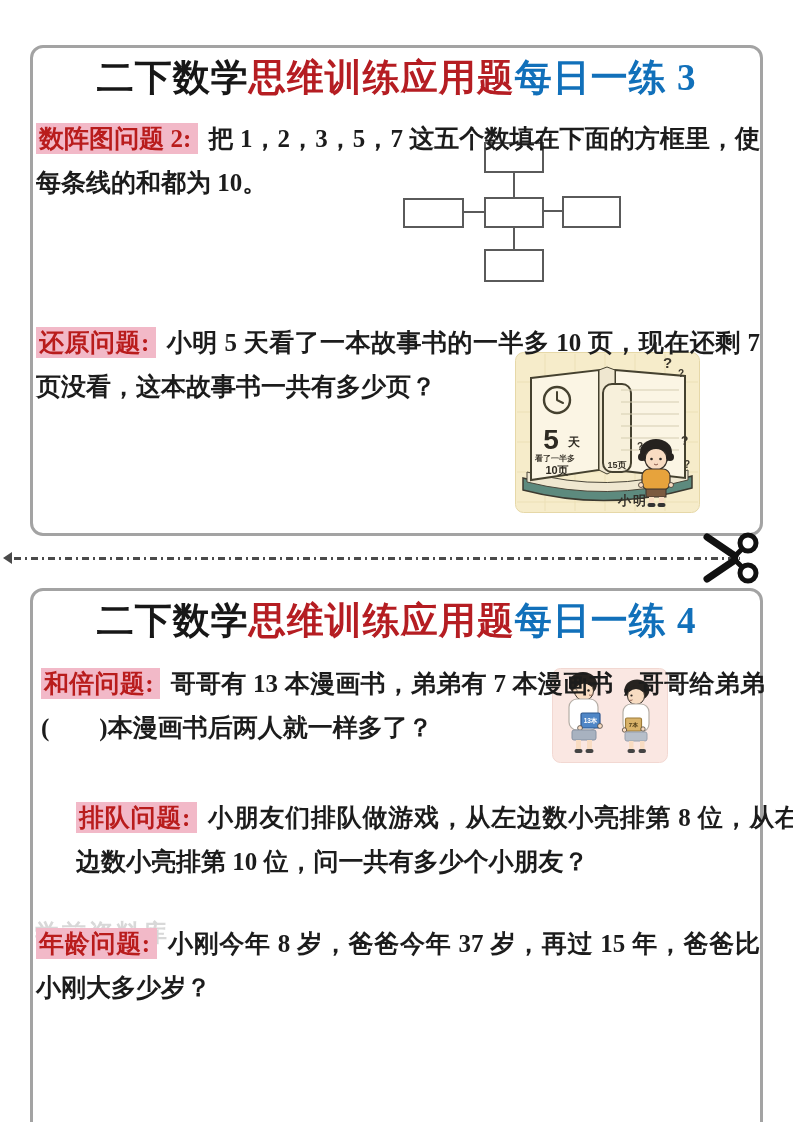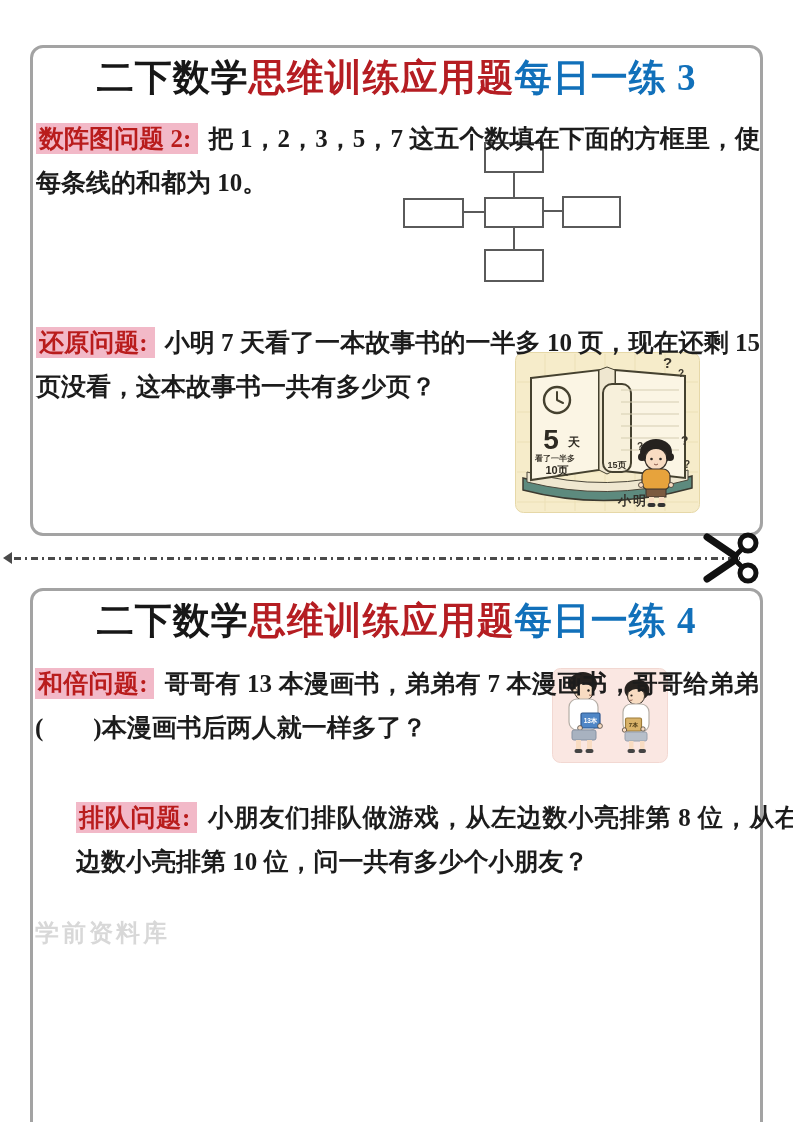--- a/index.html
+++ b/index.html
@@ -24,21 +24,21 @@
   .problem{
     position:absolute;font-size:25px;font-weight:bold;line-height:44px;
     color:#1c1c1c;z-index:2;text-align:justify;
   }
   .plabel{
     color:#b91c1c;background:#f2b9c8;padding:2px 7px 2px 3px;margin-right:10px;
     white-space:nowrap;
   }
   #c1p1{left:3px;top:44px;width:724px;}
   #c1p2{left:3px;top:248px;width:724px;}
-  #c2p1{left:2px;top:46px;width:724px;}
+  #c2p1{left:8px;top:46px;width:724px;}
   #c2p2{left:3px;top:180px;width:724px;margin-left:40px;}
   #c2p3{left:3px;top:306px;width:724px;}
   
   #diagram{position:absolute;left:368px;top:92px;width:224px;height:148px;z-index:1;}
   .dbox{position:absolute;border:2px solid #5a5a5a;background:#fff;}
   .dline{position:absolute;background:#5a5a5a;}
   
   #cutline{
     position:absolute;left:14px;top:557px;width:726px;height:3px;z-index:1;
     background:repeating-linear-gradient(90deg,#4a4a4a 0 7px,transparent 7px 11px,#4a4a4a 11px 13px,transparent 13px 17px);
@@ -72,21 +72,21 @@
     <div class="dbox" style="left:83px;top:57px;width:56px;height:27px;"></div>
     <div class="dbox" style="left:2px;top:58px;width:57px;height:26px;"></div>
     <div class="dbox" style="left:161px;top:56px;width:55px;height:28px;"></div>
     <div class="dbox" style="left:83px;top:109px;width:56px;height:29px;"></div>
     <div class="dline" style="left:112px;top:33px;width:2px;height:24px;"></div>
     <div class="dline" style="left:112px;top:88px;width:2px;height:21px;"></div>
     <div class="dline" style="left:63px;top:71px;width:20px;height:2px;"></div>
     <div class="dline" style="left:143px;top:70px;width:18px;height:2px;"></div>
   </div>
 
-  <p class="problem" id="c1p2"><span class="plabel">还原问题:</span><span>小明 7 天看了一本故事书的一半多 10 页，现在还剩 15 页没看，这本故事书一共有多少页？</span></p>
+  <p class="problem" id="c1p2"><span class="plabel">还原问题:</span><span>小明 5 天看了一本故事书的一半多 10 页，现在还剩 7 页没看，这本故事书一共有多少页？</span></p>
 
   <svg id="book-illus" viewBox="0 0 185 161">
     <rect x="0.5" y="0.5" width="184" height="160" rx="8" fill="#f6ecca" stroke="#e6d8a8"></rect>
     <path d="M30 2 V159 M60 2 V159 M90 2 V159 M120 2 V159 M150 2 V159 M2 30 H183 M2 60 H183 M2 90 H183 M2 120 H183 M2 150 H183" stroke="#ece0b6" stroke-width="1" fill="none"></path>
     <path d="M8 126 Q92 150 177 124 L177 136 Q92 160 8 138 Z" fill="#5d8a7e" stroke="#3c3a30" stroke-width="1.5"></path>
     <path d="M12 120 Q92 142 173 118 L173 128 Q92 150 12 130 Z" fill="#efe7d0" stroke="#4a463a" stroke-width="1"></path>
     <path d="M16 26 L84 18 L84 118 L16 128 Z" fill="#fbf5e4" stroke="#45412f" stroke-width="2"></path>
     <path d="M100 18 L170 24 L170 126 L100 118 Z" fill="#fbf5e4" stroke="#45412f" stroke-width="2"></path>
     <path d="M84 18 L92 15 L100 18 L100 118 L92 122 L84 118 Z" fill="#efe7d0" stroke="#45412f" stroke-width="1"></path>
     <rect x="88" y="32" width="28" height="88" rx="9" fill="#f7f0db" stroke="#45412f" stroke-width="2"></rect>
@@ -179,13 +179,14 @@
       <rect x="88" y="73" width="4.5" height="9" fill="#f8dcc2"></rect>
       <rect x="75.5" y="81" width="7.5" height="4" rx="2" fill="#444"></rect>
       <rect x="86.5" y="81" width="7.5" height="4" rx="2" fill="#444"></rect>
     </g>
   </svg>
 
   <p class="problem" id="c2p2"><span class="plabel">排队问题:</span><span>小朋友们排队做游戏，从左边数小亮排第 8 位，从右边数小亮排第 10 位，问一共有多少个小朋友？</span></p>
 
   <div id="watermark">学前资料库</div>
 
+  <p class="problem" id="c2p3"><span class="plabel">年龄问题:</span><span>小刚今年 8 岁，爸爸今年 37 岁，再过 15 年，爸爸比小刚大多少岁？</span></p>
 </div>
 
 </body></html>

